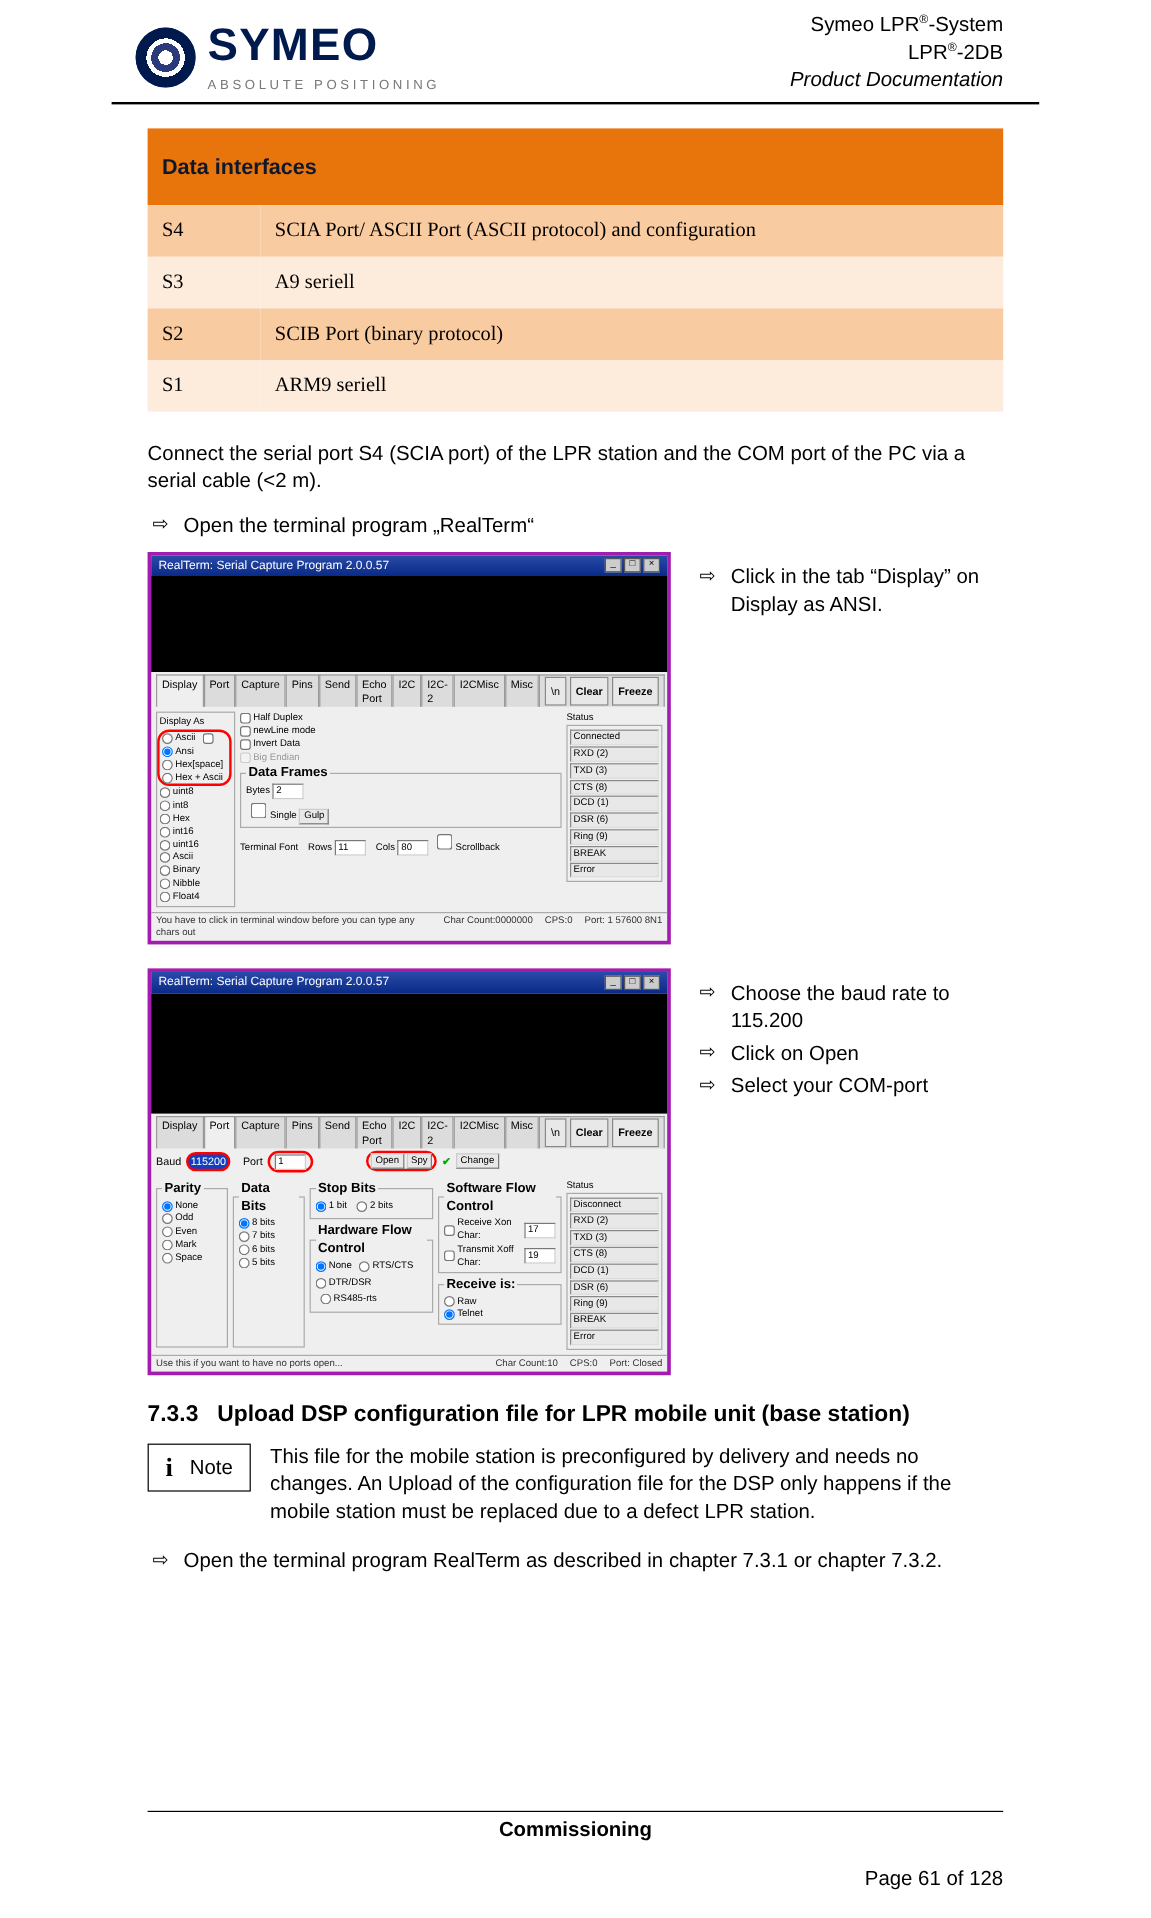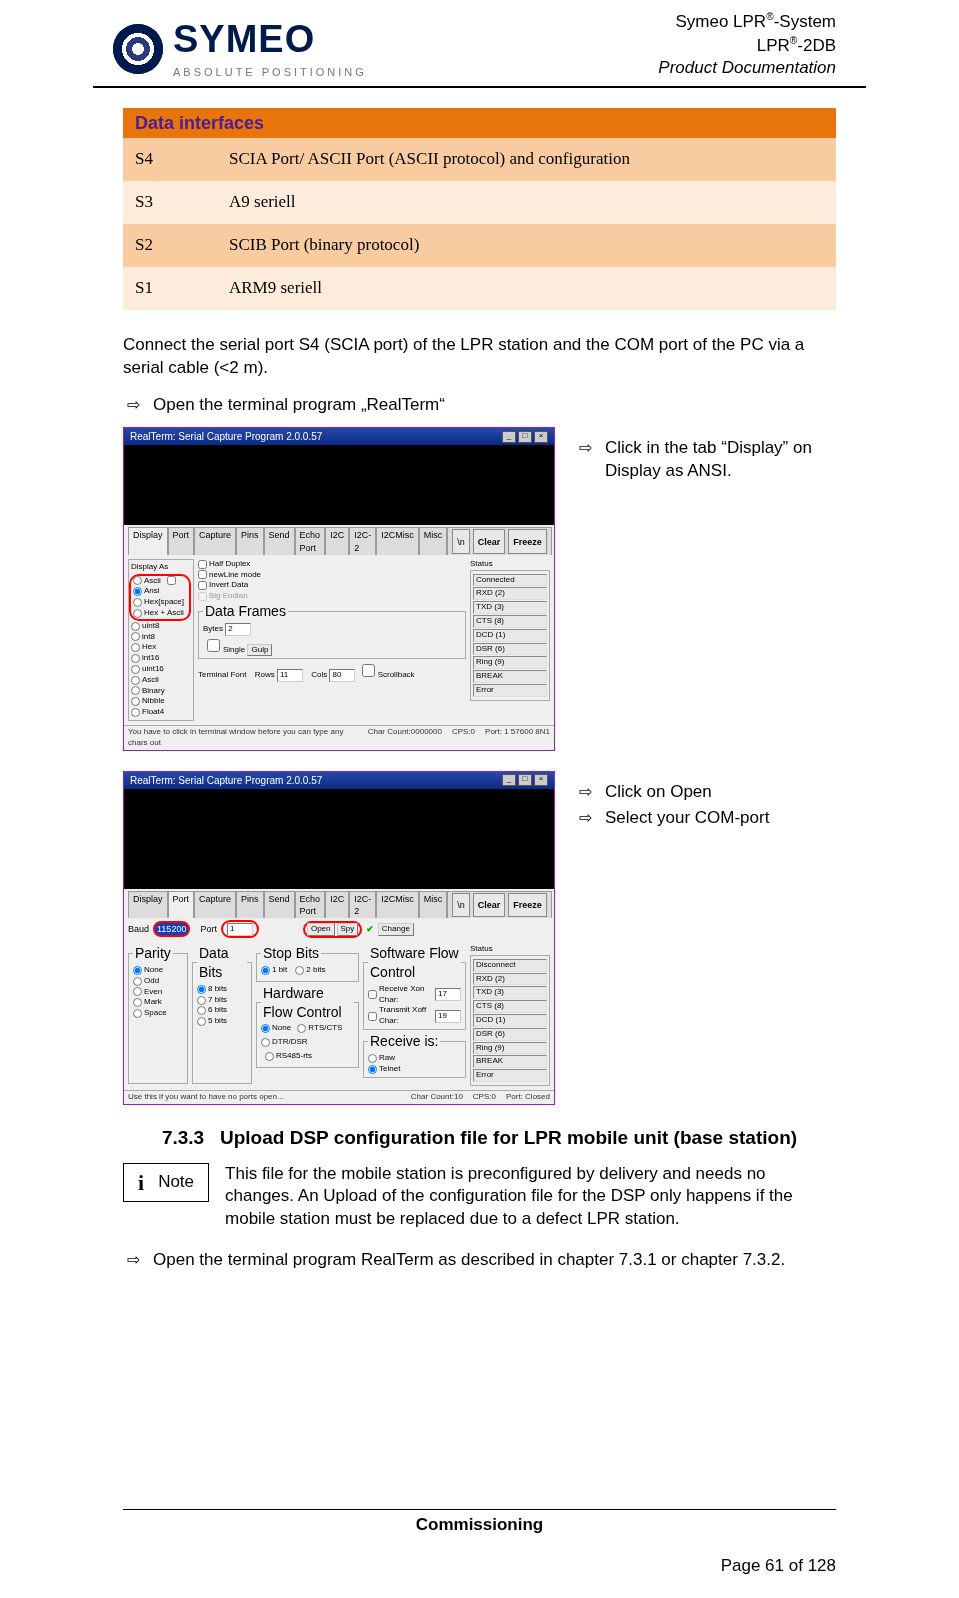--- a/index.html
+++ b/index.html
@@ -35,65 +35,65 @@
   }
   .logo-text { font-family: Arial, sans-serif; }
   .logo-word { font-size: 38px; font-weight: bold; color: #001a4d; letter-spacing: 1px; }
   .logo-sub { font-size: 11px; color: #777; letter-spacing: 3px; }
   .header-right { text-align: right; font-size: 17px; }
   .header-right .bold { font-weight: normal; }
   .header-right .italic { font-style: italic; }
   sup { font-size: 0.6em; }
   .content { padding: 20px 30px 10px 30px; }
   table.data-if { width: 100%; border-collapse: collapse; margin-bottom: 24px; }
-  table.data-if th { background: #e8740c; color: #4c1d95; text-align: left; padding: 3px 12px; font-size: 18px; font-weight: bold; }
+  table.data-if th { background: #e8740c; color: #0f172a; text-align: left; padding: 20px 12px; font-size: 18px; font-weight: bold; }
   table.data-if td { padding: 10px 12px; vertical-align: top; font-family: Liberation Serif, serif; }
   table.data-if td:first-child { width: 70px; }
   tr.row-dark td { background: #f9cba0; }
   tr.row-light td { background: #fdecdc; }
   .para { margin: 14px 0; }
   .arrow-list { margin: 6px 0; padding: 0; list-style: none; }
   .arrow-list li { position: relative; padding-left: 30px; margin: 4px 0; }
   .arrow-list li::before { content: "⇨"; position: absolute; left: 4px; top: 0; font-size: 16px; }
   .shot-row { display: flex; gap: 20px; margin: 10px 0 20px 0; align-items: flex-start; }
-  .shot { width: 430px; border: 1px solid #a21caf; background: #efefef; font-size: 10px; flex-shrink:0; }
+  .shot { width: 430px; border: 3px solid #a21caf; background: #efefef; font-size: 10px; flex-shrink:0; }
   .shot .titlebar { background: linear-gradient(#2a4aa8,#0a2a88); color: #fff; padding: 2px 6px; display:flex; justify-content:space-between; align-items:center; font-size:10px; }
   .shot .titlebar .winbtns { display:flex; gap:2px; }
   .shot .titlebar .winbtns span { width:12px; height:10px; background:#ccc; display:inline-block; border:1px solid #555; font-size:8px; line-height:8px; text-align:center; color:#000; }
   .shot .term { height: 80px; background: #000; }
   .shot .term2 { height: 100px; background: #000; }
   .shot .tabs { display:flex; padding:2px 4px 0 4px; gap:0; font-size:9px; }
   .shot .tabs span { border:1px solid #999; border-bottom:none; padding:1px 4px; background:#dcdcdc; }
   .shot .tabs span.active { background:#efefef; }
   .shot .tabs-right { margin-left:auto; display:flex; gap:3px; }
   .shot .tabs-right button { font-size:9px; padding:0 4px; border:1px solid #888; background:#e8e8e8; }
   .shot .panel { display:flex; padding:4px; gap:4px; }
   .shot .col-left { width:60px; border:1px solid #aaa; padding:2px; background:#efefef; }
   .shot .col-left .group-label { font-size:8px; margin-bottom:1px; }
   .shot .radio-line { font-size:8px; display:flex; align-items:center; gap:2px; white-space:nowrap; }
   .shot .radio-line input { margin:0; width:9px; height:9px; }
   .red-circle { border:2px solid red; border-radius:10px; padding:0 2px; margin-left:-2px; }
   .shot .col-mid { flex:1; }
   .shot fieldset { border:1px solid #aaa; padding:2px 4px; margin:0 0 2px 0; font-size:8px; }
-  .shot fieldset legend { font-size:14px; padding:0 2px; }
+  .shot fieldset legend { font-size:11px; padding:0 2px;font-weight:bold; }
   .shot .chk-line { font-size:8px; display:flex; align-items:center; gap:2px; }
   .shot .chk-line input[type=checkbox] { width:9px; height:9px; margin:0; }
   .shot .ifield { border:1px inset #ccc; background:#fff; font-size:8px; padding:0 2px; display:inline-block; min-width:20px; }
   .shot .btnmini { border:1px outset #ccc; background:#e8e8e8; font-size:8px; padding:0 3px; display:inline-block; }
   .shot .col-status { width:80px; }
   .shot .status-box { border:1px solid #aaa; padding:2px; font-size:8px; }
   .shot .status-box div { margin:1px 0; padding-left:2px; border:1px inset #ddd; background:#e8e8e8; }
   .shot .statusbar { border-top:1px solid #aaa; padding:1px 4px; font-size:8px; display:flex; gap:10px; color:#333; }
   .shot .statusbar span:first-child { flex:1; }
   .shot .port-row { display:flex; align-items:center; gap:4px; padding:2px 4px; font-size:9px; flex-wrap:wrap; }
   .shot .baud-hl { background:#1040c0; color:#fff; padding:0 2px; border:2px solid red; border-radius:10px; }
   .shot .port-hl { border:2px solid red; border-radius:10px; padding:0 4px; }
   .shot .open-hl { border:2px solid red; border-radius:10px; padding:0 2px; display:inline-flex; align-items:center; gap:2px; }
   .shot .green-check { color: #0a0; font-weight:bold; }
-  h3.section { font-size: 19px; font-weight: bold; margin: 18px 0 12px 0; text-align: center; }
+  h3.section { font-size: 19px; font-weight: bold; margin: 18px 0 12px 0; }
   .note-row { display: flex; gap: 16px; margin: 10px 0 18px 0; align-items:flex-start; }
   .note-box { border: 1px solid #000; padding: 4px 14px; display: flex; align-items: center; gap: 14px; flex-shrink:0; }
   .note-box .i { font-family: Georgia, serif; font-weight: bold; font-size: 22px; }
   .note-text { flex:1; }
   .footer { position:absolute; bottom:0; left:0; right:0; padding: 0 30px 20px 30px; }
   .footer .center-line { border-top:1px solid #000; text-align:center; font-weight:bold; padding-top:4px; margin-bottom:6px; }
   .footer .copy { font-weight:bold; }
   .footer .pg { text-align:right; margin-top:18px; }
 </style>
 </head>
@@ -445,20 +445,21 @@
           </div>
         </div>
         <div class="statusbar">
           <span>Use this if you want to have no ports open...</span>
           <span>Char Count:10</span>
           <span>CPS:0</span>
           <span>Port: Closed</span>
         </div>
       </div>
       <ul class="arrow-list" style="flex:1">
+        <li>Choose the baud rate to 115.200</li>
         <li>Click on Open</li>
         <li>Select your COM-port</li>
       </ul>
     </div>
 
     <h3 class="section">
       <span>7.3.3</span>&nbsp;&nbsp;&nbsp;<span>Upload DSP configuration file for LPR mobile unit (base station)</span>
     </h3>
 
     <div class="note-row">

